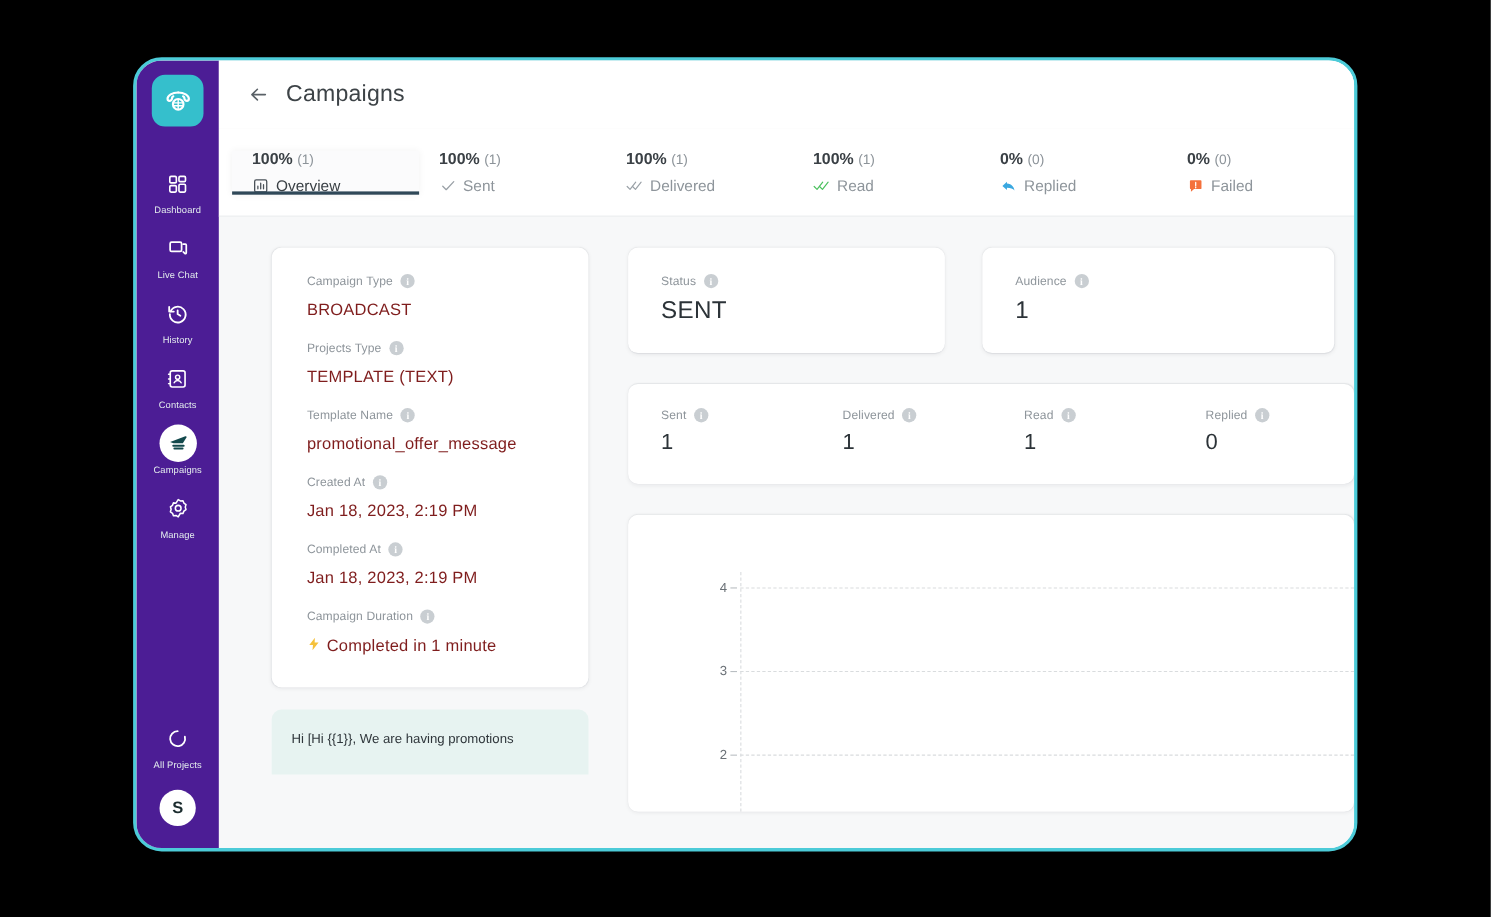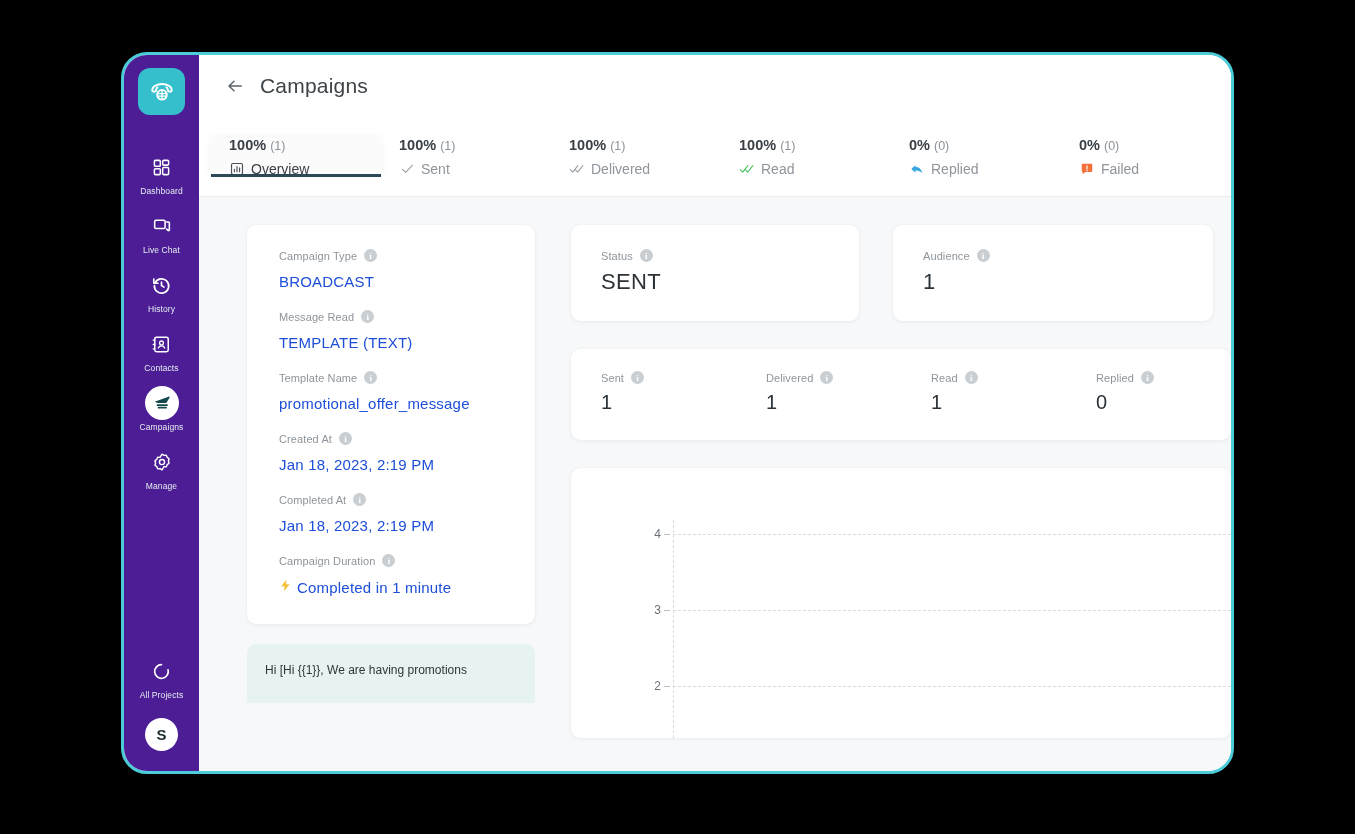--- a/index.html
+++ b/index.html
@@ -164,21 +164,21 @@
   #detail-card { padding: 24px 0 28px 32px; }
   .field { margin-bottom: 20px; }
   .field:last-child { margin-bottom: 0; }
   .field-label {
     display: flex; align-items: center; gap: 7px;
     font-size: 11px; color: #8e959b;
     margin-bottom: 7px;
     letter-spacing: .1px;
   }
   .field-value {
-    font-size: 15px; color: #1d4ed8;
+    font-size: 15px; color: #7f1d1d;
     letter-spacing: .2px;
     display: flex; align-items: center; gap: 5px; margin-top: 11px;
   }
   .info-dot {
     width: 13px; height: 13px; border-radius: 50%;
     background: #c9ced2;
     color: #ffffff;
     font-size: 9px; font-weight: bold;
     display: inline-flex; align-items: center; justify-content: center;
     font-family: "Liberation Serif", serif;
@@ -468,21 +468,21 @@
           <div class="field">
             <div class="field-label">
               <span>Campaign Type</span>
               <span class="info-dot">i</span>
             </div>
             <div class="field-value">BROADCAST</div>
           </div>
 
           <div class="field">
             <div class="field-label">
-              <span>Message Read</span>
+              <span>Projects Type</span>
               <span class="info-dot">i</span>
             </div>
             <div class="field-value">TEMPLATE (TEXT)</div>
           </div>
 
           <div class="field">
             <div class="field-label">
               <span>Template Name</span>
               <span class="info-dot">i</span>
             </div>

